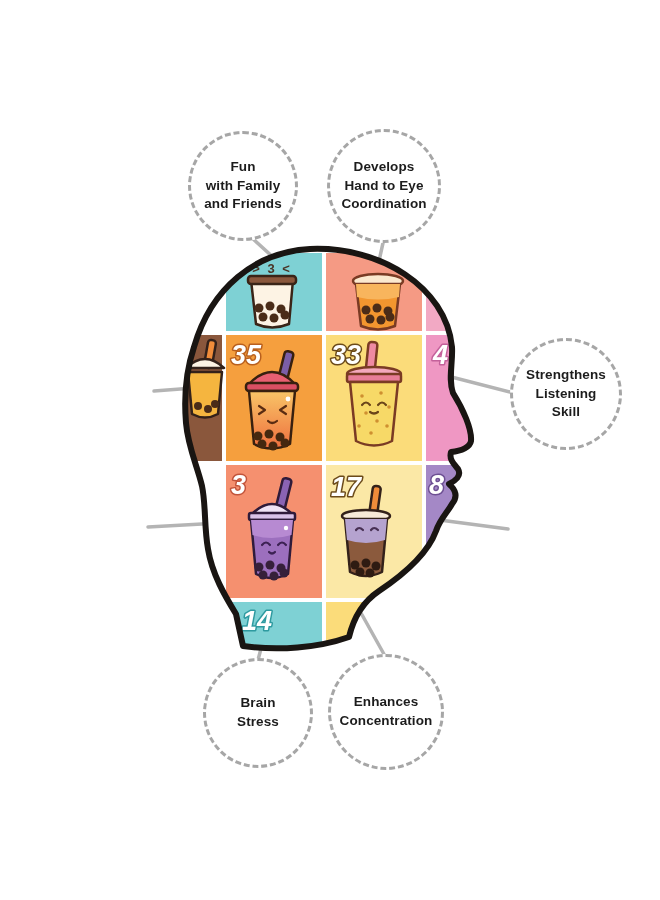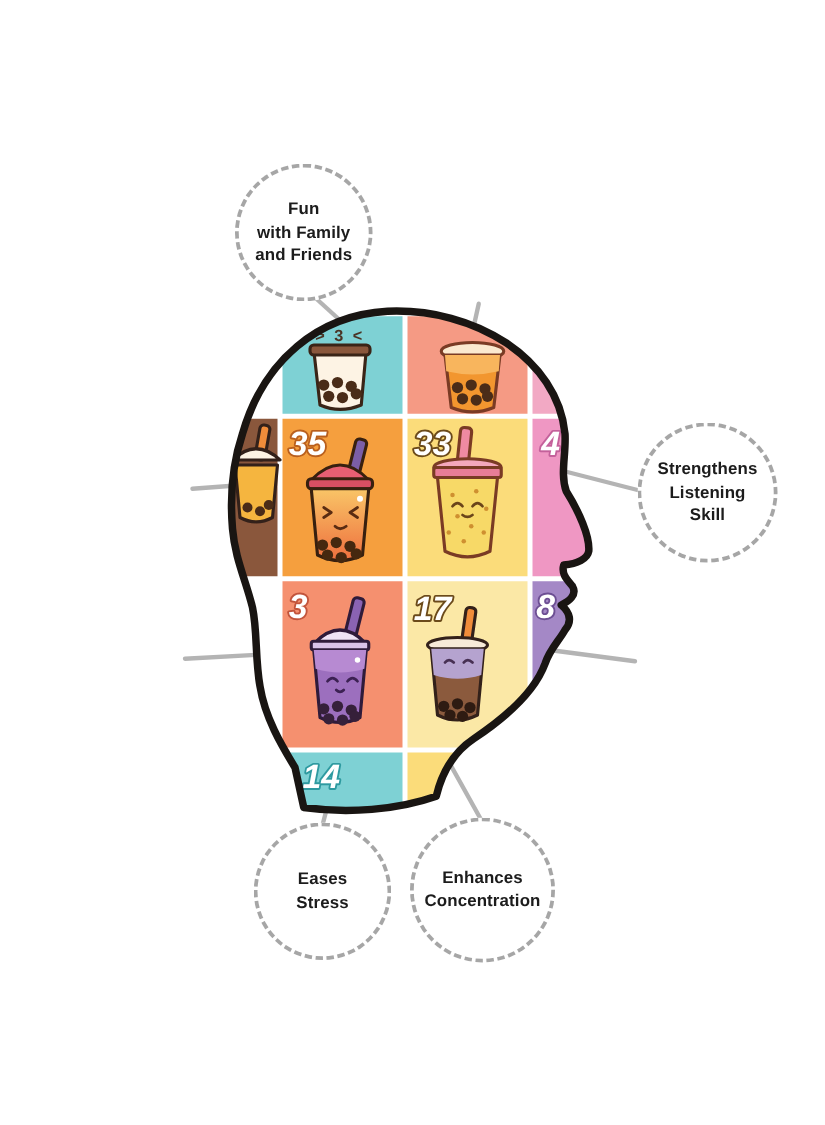--- a/index.html
+++ b/index.html
@@ -270,32 +270,37 @@
              C 184 399 186 371 194 347
              C 211 288 255 252 310 249 Z" fill="none" stroke-width="6" stroke-linejoin="round" stroke="#191512"></path>
   </svg>
 
   <div class="badge" style="left:188px;top:131px;width:110px;height:110px">
     <span class="badge-label">Fun
 with Family
 and Friends</span>
   </div>
 
+  <div class="badge" style="left:327px;top:129px;width:114px;height:114px">
+    <span class="badge-label">Develops
+Hand to Eye
+Coordination</span>
+  </div>
 
 
   <div class="badge" style="left:510px;top:338px;width:112px;height:112px">
     <span class="badge-label">Strengthens
 Listening
 Skill</span>
   </div>
 
 
 
   <div class="badge" style="left:203px;top:658px;width:110px;height:110px">
-    <span class="badge-label">Eases
+    <span class="badge-label">Brain
 Stress</span>
   </div>
 
   <div class="badge" style="left:328px;top:654px;width:116px;height:116px">
     <span class="badge-label">Enhances
 Concentration</span>
   </div>
 
 </div>
 

